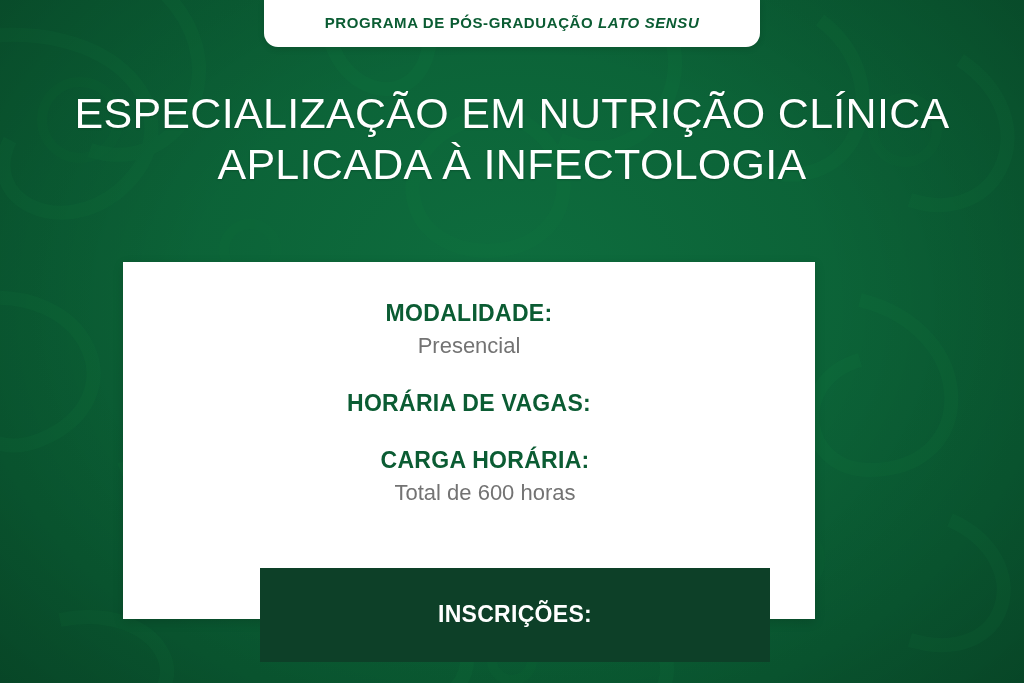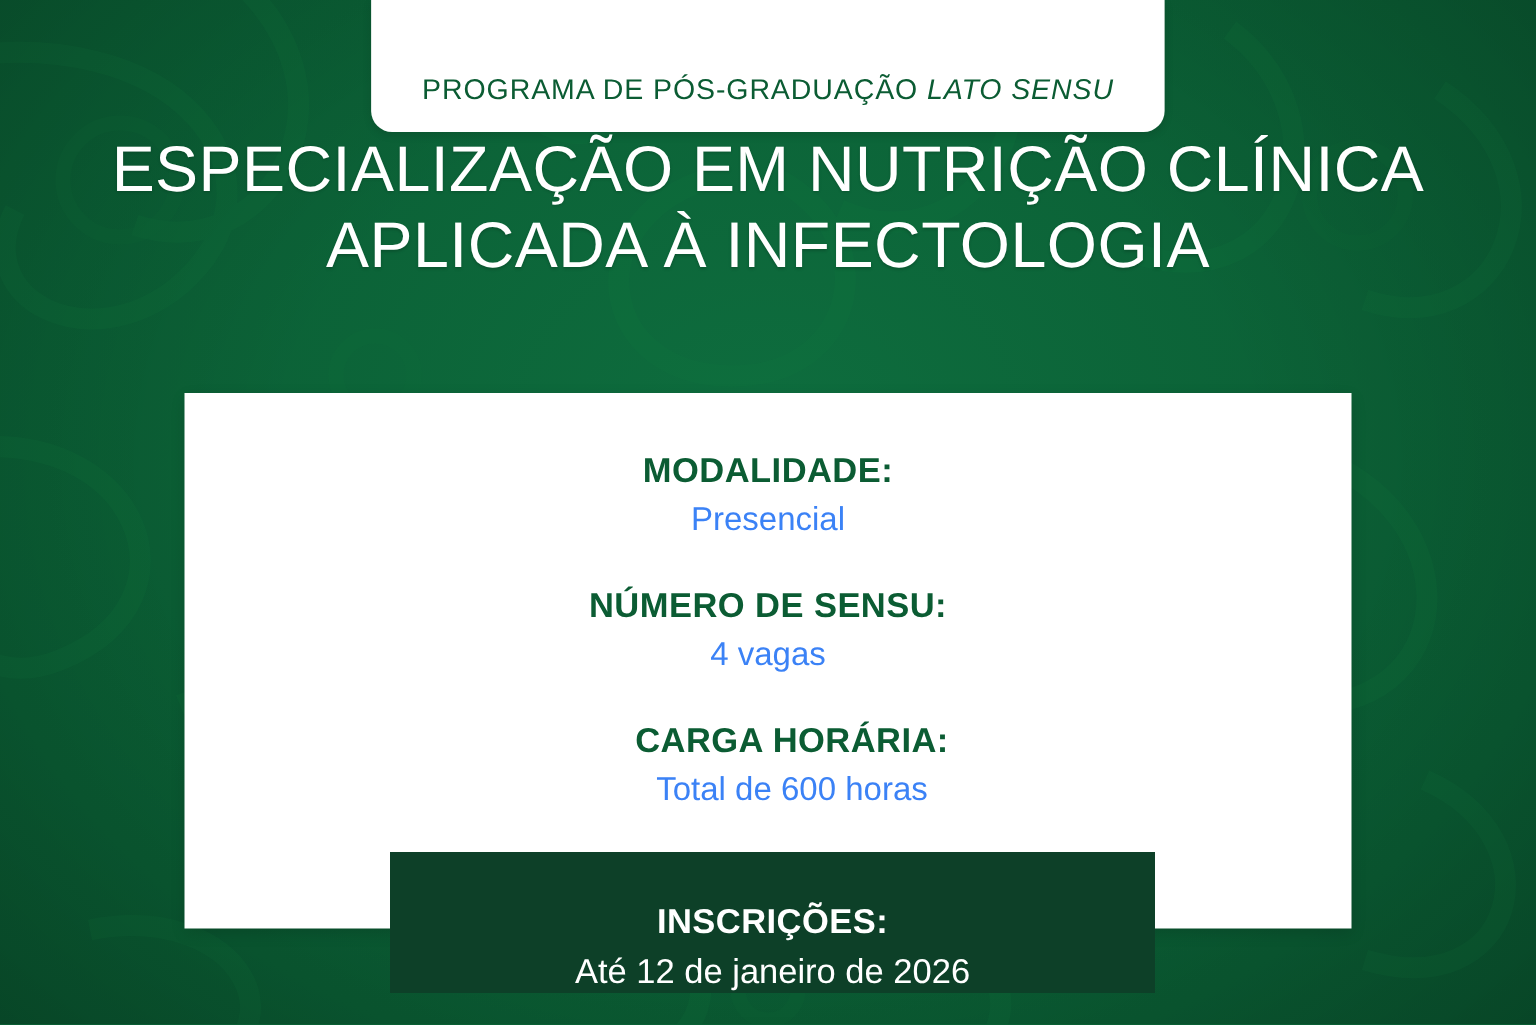--- a/index.html
+++ b/index.html
@@ -54,25 +54,24 @@
     transform: translateX(-50%);
     background: #ffffff;
     border-radius: 0 0 14px 14px;
     padding: 14px 34px 16px 34px;
     min-width: 496px;
     text-align: center;
     box-shadow: 0 2px 6px rgba(0,0,0,0.12);
   }
   .top-badge-text {
     color: #0b5c33;
-    font-size: 19px;
-    font-weight: normal;
+    font-size: 15px;
+    font-weight: bold;
     letter-spacing: 0.6px;
     white-space: nowrap;
-    margin-top: 36px;
   }
   .top-badge-text .italic { font-style: italic; }
 
   
   .title {
     position: absolute;
     top: 88px;
     left: 50%;
     transform: translateX(-50%);
     width: 880px;
@@ -83,38 +82,38 @@
     font-weight: normal;
     letter-spacing: 0.3px;
     text-shadow: 0 1px 2px rgba(0,0,0,0.18);
   }
 
   
   .info-card {
     position: absolute;
     left: 123px;
     top: 262px;
-    width: 778px;
+    width: 692px;
     height: 357px;
     background: #ffffff;
     box-shadow: 0 3px 10px rgba(0,0,0,0.14);
     padding-top: 36px;
     text-align: center;
   }
   .info-block { margin-bottom: 26px; }
   .info-block:last-of-type { margin-bottom: 0; margin-left: 32px; }
   .info-label {
     color: #0b5c33;
     font-size: 23px;
     font-weight: bold;
     letter-spacing: 0.3px;
     line-height: 1.35;
   }
   .info-value {
-    color: #3b82f6;
+    color: #737373;
     font-size: 22px;
     font-weight: normal;
     line-height: 1.5;
   }
 
   
   .footer-band {
     position: absolute;
     left: 260px;
     top: 568px;
@@ -185,29 +184,27 @@
   <h1 class="title">ESPECIALIZAÇÃO EM NUTRIÇÃO CLÍNICA APLICADA À INFECTOLOGIA</h1>
 
   <div class="info-card">
 
     <div class="info-block">
       <div class="info-label">MODALIDADE:</div>
       <div class="info-value">Presencial</div>
     </div>
 
     <div class="info-block">
-      <div class="info-label">NÚMERO DE SENSU:</div>
-      <div class="info-value">4 vagas</div>
+      <div class="info-label">HORÁRIA DE VAGAS:</div>
     </div>
 
     <div class="info-block">
       <div class="info-label">CARGA HORÁRIA:</div>
       <div class="info-value">Total de 600 horas</div>
     </div>
 
   </div>
 
   <div class="footer-band">
     <div class="footer-label">INSCRIÇÕES:</div>
-    <div class="footer-value">Até 12 de janeiro de 2026</div>
   </div>
 
 </div>
 
 </body></html>

